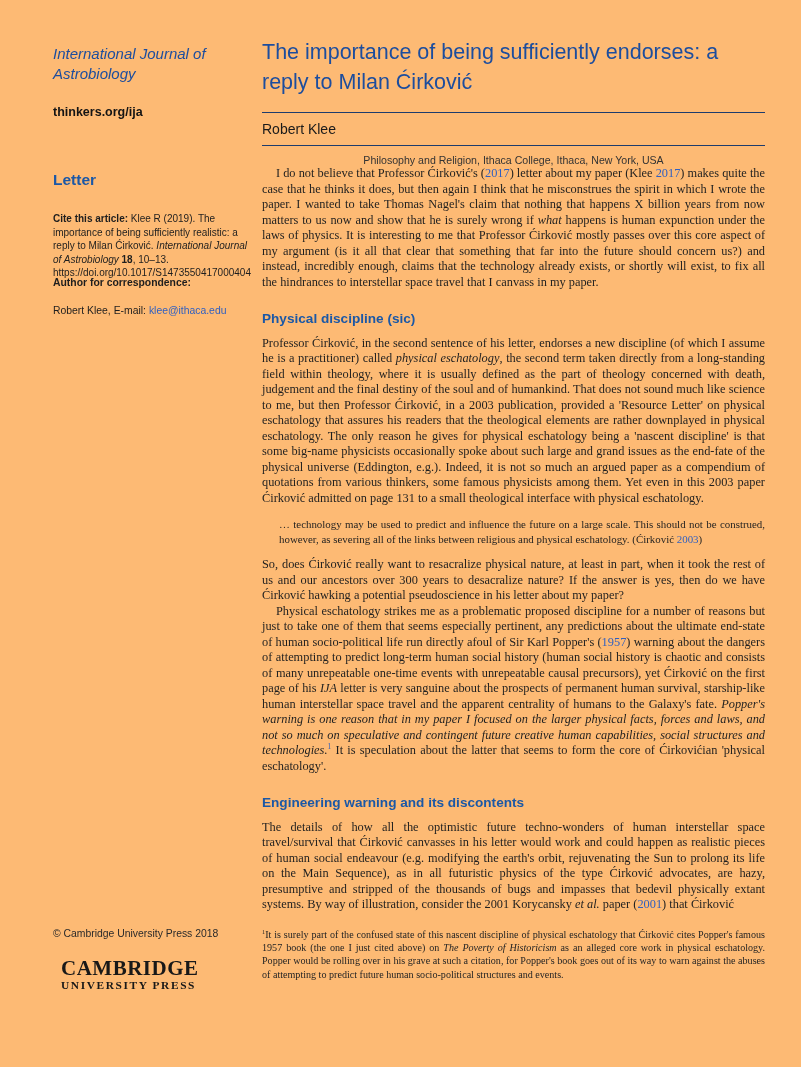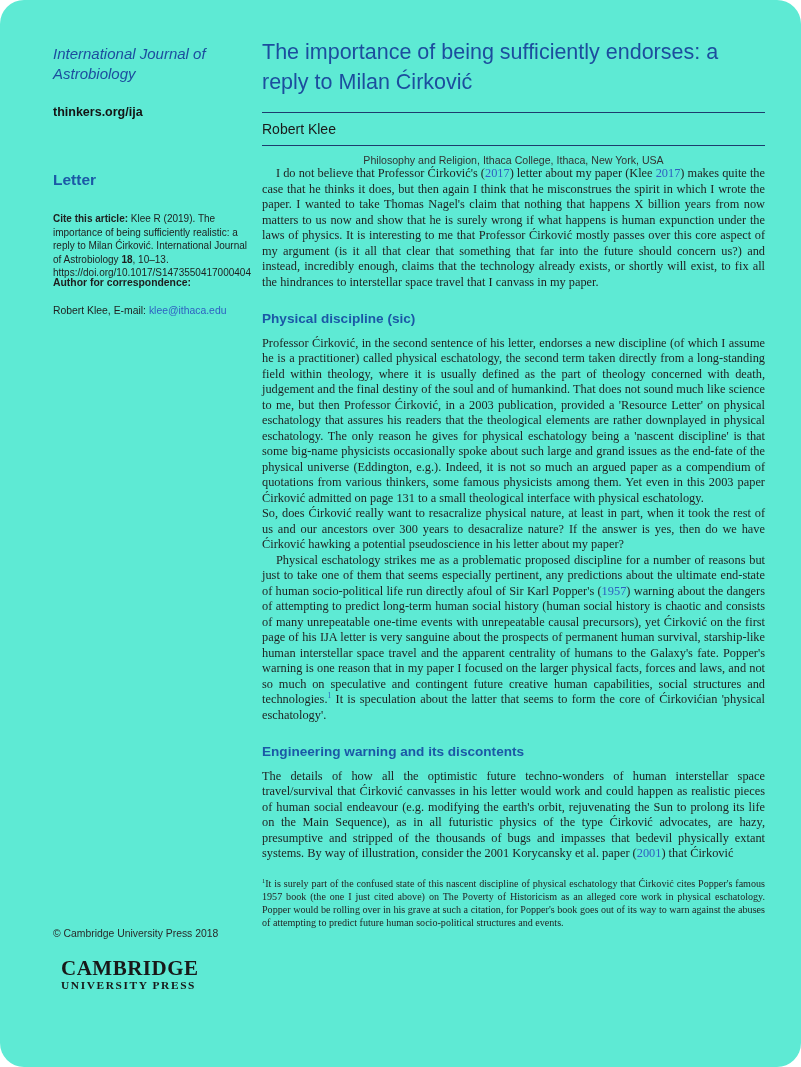--- a/index.html
+++ b/index.html
@@ -1,23 +1,22 @@
 <!DOCTYPE html>
 <html><head>
 <meta charset="utf-8">
 <style>
   html,body{margin:0;padding:0;background:#ffffff;}
   .page{
     position:relative;
     width:801px;height:1067px;
-    background:#5eead4;
+    background:#fdba74;
     overflow:hidden;
     font-family:"Liberation Serif",serif;
     color:#1f1f1f;
-    border-radius:24px;
   }
   
   .sidebar{position:absolute;left:53px;top:0;width:196px;height:1067px;font-family:"Liberation Sans",sans-serif;}
   .journal-name{
     position:absolute;left:0;top:44px;width:172px;
     font-style:italic;font-size:15px;line-height:20px;color:#1c4d9e;
   }
   .site-url{position:absolute;left:0;top:105px;font-weight:700;font-size:12.5px;color:#141414;}
   .article-type{position:absolute;left:0;top:171px;font-weight:700;font-size:15.5px;color:#1b58a6;}
   .cite-block{position:absolute;left:0;top:202px;width:196px;font-size:10px;line-height:13.6px;color:#1e1e1e;}
@@ -54,21 +53,21 @@
   }
   .quote{
     margin:11px 0 11px 17px;
     font-size:10.9px;line-height:14.6px;text-align:justify;
   }
   .footnote{
     margin-top:15px;
     font-size:10.1px;line-height:13.3px;text-align:justify;color:#242424;
   }
   
-  .i{}
+  .i{font-style:italic;}
   .b{font-weight:700;}
   .link{color:#2f5fc1;}
   sup{font-size:0.62em;line-height:0;vertical-align:super;}
   sup.suplink{color:#2f5fc1;}
 </style>
 </head>
 <body>
 
 <div class="page">
 
@@ -91,20 +90,21 @@
     <hr class="rule">
     <div class="author-name">Robert Klee</div>
     <hr class="rule">
     <div class="affiliation">Philosophy and Religion, Ithaca College, Ithaca, New York, USA</div>
 
     <div class="body-text">
       <p class="p-first indent"><span>I do not believe that Professor Ćirković's (</span><span class="link">2017</span><span>) letter about my paper (Klee </span><span class="link">2017</span><span>) makes quite the case that he thinks it does, but then again I think that he misconstrues the spirit in which I wrote the paper. I wanted to take Thomas Nagel's claim that nothing that happens X billion years from now matters to us now and show that he is surely wrong if </span><span class="i">what</span><span> happens is human expunction under the laws of physics. It is interesting to me that Professor Ćirković mostly passes over this core aspect of my argument (is it all that clear that something that far into the future should concern us?) and instead, incredibly enough, claims that the technology already exists, or shortly will exist, to fix all the hindrances to interstellar space travel that I canvass in my paper.</span></p>
 
       <h2 class="sec-heading">Physical discipline (sic)</h2>
       <p><span>Professor Ćirković, in the second sentence of his letter, endorses a new discipline (of which I assume he is a practitioner) called </span><span class="i">physical eschatology</span><span>, the second term taken directly from a long-standing field within theology, where it is usually defined as the part of theology concerned with death, judgement and the final destiny of the soul and of humankind. That does not sound much like science to me, but then Professor Ćirković, in a 2003 publication, provided a 'Resource Letter' on physical eschatology that assures his readers that the theological elements are rather downplayed in physical eschatology. The only reason he gives for physical eschatology being a 'nascent discipline' is that some big-name physicists occasionally spoke about such large and grand issues as the end-fate of the physical universe (Eddington, e.g.). Indeed, it is not so much an argued paper as a compendium of quotations from various thinkers, some famous physicists among them. Yet even in this 2003 paper Ćirković admitted on page 131 to a small theological interface with physical eschatology.</span></p>
+      <div class="quote"><span>… technology may be used to predict and influence the future on a large scale. This should not be construed, however, as severing all of the links between religious and physical eschatology. (Ćirković </span><span class="link">2003</span><span>)</span></div>
       <p>So, does Ćirković really want to resacralize physical nature, at least in part, when it took the rest of us and our ancestors over 300 years to desacralize nature? If the answer is yes, then do we have Ćirković hawking a potential pseudoscience in his letter about my paper?</p>
       <p class="indent"><span>Physical eschatology strikes me as a problematic proposed discipline for a number of reasons but just to take one of them that seems especially pertinent, any predictions about the ultimate end-state of human socio-political life run directly afoul of Sir Karl Popper's (</span><span class="link">1957</span><span>) warning about the dangers of attempting to predict long-term human social history (human social history is chaotic and consists of many unrepeatable one-time events with unrepeatable causal precursors), yet Ćirković on the first page of his </span><span class="i">IJA</span><span> letter is very sanguine about the prospects of permanent human survival, starship-like human interstellar space travel and the apparent centrality of humans to the Galaxy's fate. </span><span class="i">Popper's warning is one reason that in my paper I focused on the larger physical facts, forces and laws, and not so much on speculative and contingent future creative human capabilities, social structures and technologies.</span><sup class="suplink">1</sup><span> It is speculation about the latter that seems to form the core of Ćirkovićian 'physical eschatology'.</span></p>
 
       <h2 class="sec-heading">Engineering warning and its discontents</h2>
       <p><span>The details of how all the optimistic future techno-wonders of human interstellar space travel/survival that Ćirković canvasses in his letter would work and could happen as realistic pieces of human social endeavour (e.g. modifying the earth's orbit, rejuvenating the Sun to prolong its life on the Main Sequence), as in all futuristic physics of the type Ćirković advocates, are hazy, presumptive and stripped of the thousands of bugs and impasses that bedevil physically extant systems. By way of illustration, consider the 2001 Korycansky </span><span class="i">et al.</span><span> paper (</span><span class="link">2001</span><span>) that Ćirković</span></p>
 
       <div class="footnote"><sup class="sup">1</sup><span>It is surely part of the confused state of this nascent discipline of physical eschatology that Ćirković cites Popper's famous 1957 book (the one I just cited above) on </span><span class="i">The Poverty of Historicism</span><span> as an alleged core work in physical eschatology. Popper would be rolling over in his grave at such a citation, for Popper's book goes out of its way to warn against the abuses of attempting to predict future human socio-political structures and events.</span></div>
     </div>
   </main>
 

